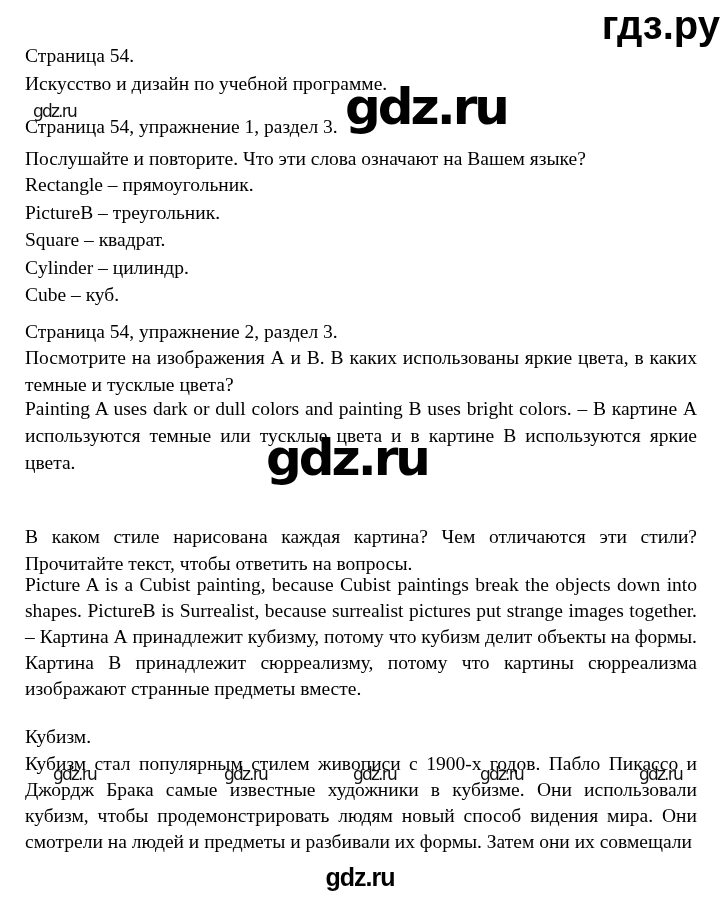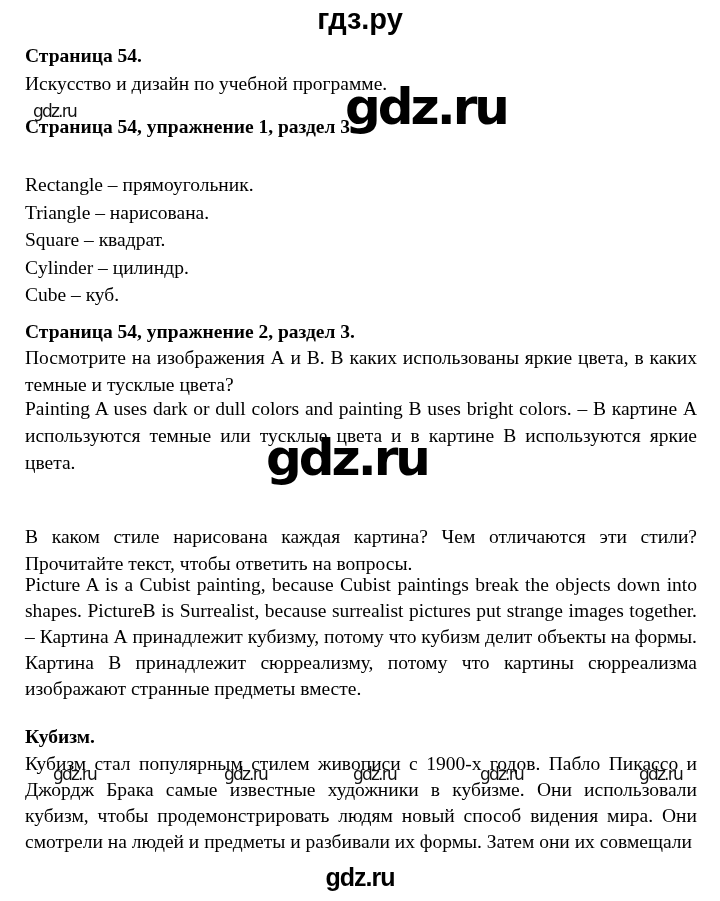--- a/index.html
+++ b/index.html
@@ -4,28 +4,28 @@
 <style>
   html,body{margin:0;padding:0;background:#fff;}
   .page{
     position:relative;width:720px;height:901px;background:#ffffff;overflow:hidden;
     font-family:"Liberation Serif", serif;color:#000;
   }
   .logo{
     position:absolute;left:0;width:720px;text-align:center;
     font-family:"Liberation Sans", sans-serif;font-weight:bold;color:#000;
   }
-  .logo-top{top:3px;font-size:29px;letter-spacing:0px;}
+  .logo-top{top:3px;font-size:40px;letter-spacing:0px;text-align:right;}
   .logo-bottom{top:863px;font-size:25px;letter-spacing:-1px;}
   .t{
     position:absolute;left:25px;width:672px;
     font-size:19.5px;line-height:27px;text-align:justify;z-index:2;
   }
   .t.left{text-align:left;}
-  .bold{font-weight:bold;}
+  .bold{font-weight:normal;}
   .lh26{line-height:26px;}
   .list .li{display:block;line-height:27.5px;}
   .wm-big{
     position:absolute;z-index:1;
     font-family:"DejaVu Sans", sans-serif;font-weight:bold;
     font-size:50px;letter-spacing:-3px;color:#000;line-height:1;
     white-space:nowrap;
   }
   .wm-small{
     position:absolute;z-index:1;
@@ -41,24 +41,25 @@
 
   <div class="logo logo-top">гдз.ру</div>
 
   <div class="t bold left" style="top:42px">Страница 54.</div>
   <div class="t left" style="top:70px">Искусство и дизайн по учебной программе.</div>
 
   <span class="wm-small" style="left:33px;top:103px">gdz.ru</span>
   <div class="wm-big" style="left:345px;top:82px">gdz.ru</div>
 
   <div class="t bold left" style="top:113px">Страница 54, упражнение 1, раздел 3.</div>
+  <div class="t left" style="top:145px">Послушайте и повторите. Что эти слова означают на Вашем языке?</div>
 
   <div class="t left list" style="top:171px">
     <span class="li">Rectangle – прямоугольник.</span>
-    <span class="li">Triangle – нарисована.</span>
+    <span class="li">PictureB – треугольник.</span>
     <span class="li">Square – квадрат.</span>
     <span class="li">Cylinder – цилиндр.</span>
     <span class="li">Cube – куб.</span>
   </div>
 
   <div class="t bold left" style="top:318px">Страница 54, упражнение 2, раздел 3.</div>
   <div class="t" style="top:344px">Посмотрите на изображения А и В. В каких использованы яркие цвета, в каких темные и тусклые цвета?</div>
   <div class="t" style="top:395px">Painting A uses dark or dull colors and painting B uses bright colors. – В картине А используются темные или тусклые цвета и в картине В используются яркие цвета.</div>
 
   <div class="wm-big" style="left:266px;top:433px">gdz.ru</div>

